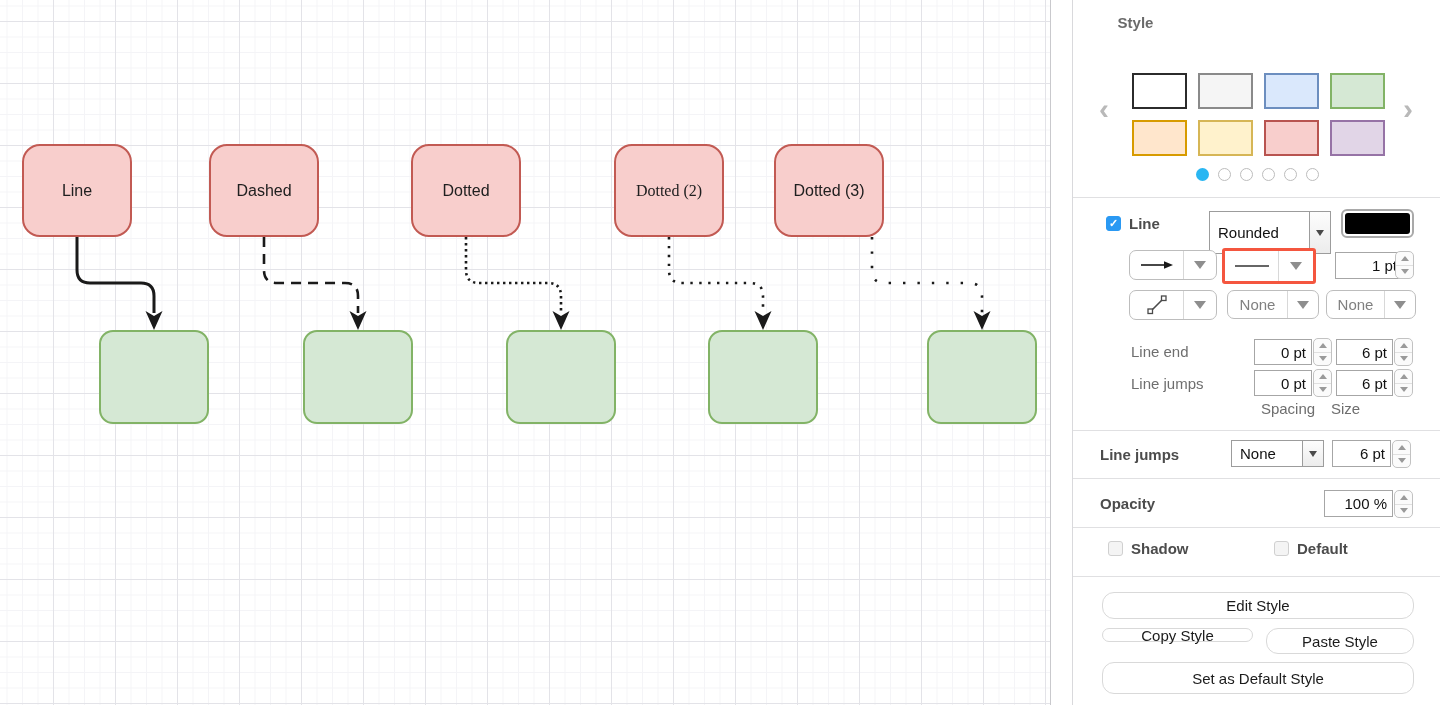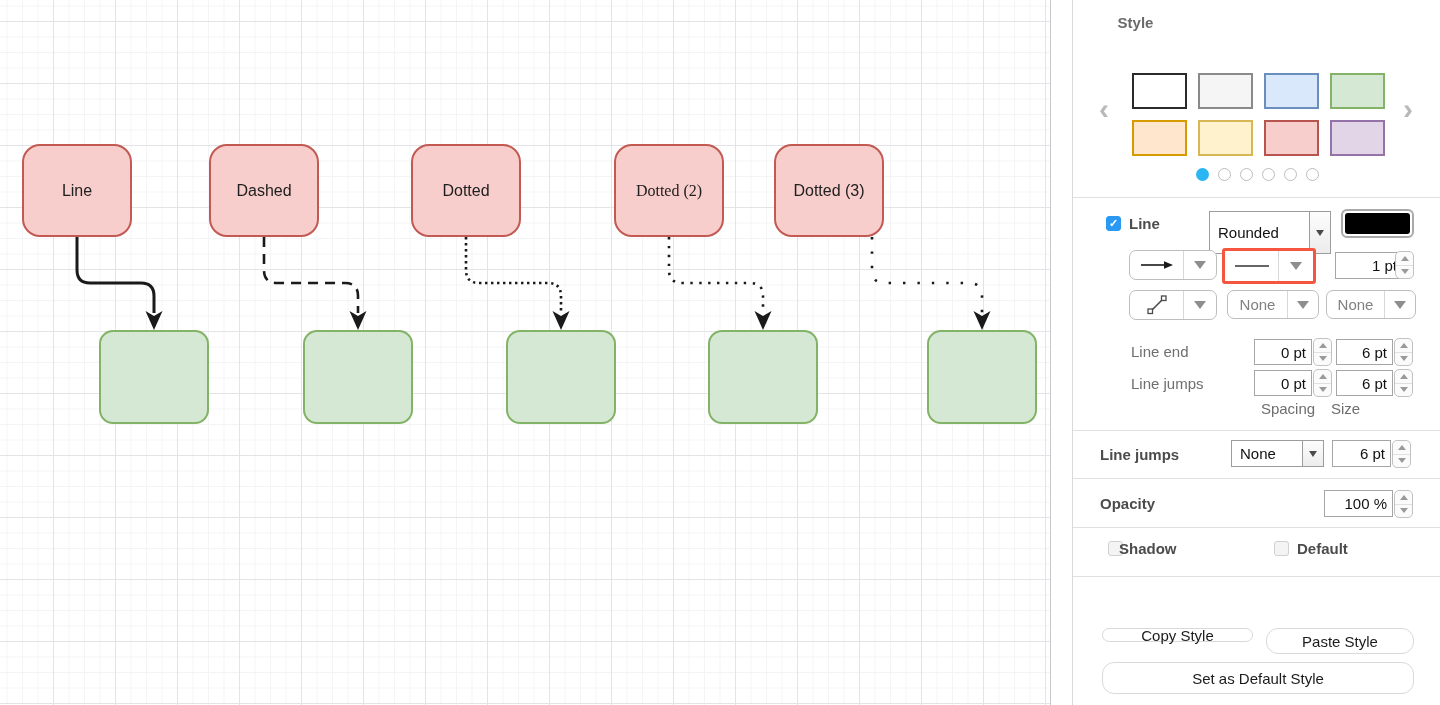--- a/index.html
+++ b/index.html
@@ -290,24 +290,25 @@
           <span class="tri-up"></span>
         </span>
         <span class="half">
           <span class="tri-down"></span>
         </span>
     </div>
 
     <div class="hr" style="top:527px"></div>
 
     <div class="cb" style="left:35px; top:541px"></div>
-    <div class="lblb" style="left:46px; top:540px">Shadow</div>
+    <div class="lblb" style="left:58px; top:540px">Shadow</div>
     <div class="cb" style="left:201px; top:541px"></div>
     <div class="lblb" style="left:224px; top:540px">Default</div>
 
     <div class="hr" style="top:576px"></div>
 
+    <div class="btn" style="left:29px; top:592px; width:312px; height:27px">Edit Style</div>
     <div class="btn" style="left:29px; top:628px; width:151px; height:14px">Copy Style</div>
     <div class="btn" style="left:193px; top:628px; width:148px; height:26px">Paste Style</div>
     <div class="btn" style="left:29px; top:662px; width:312px; height:32px">Set as Default Style</div>
 
   </aside>
 </div>
 
 </body></html>

